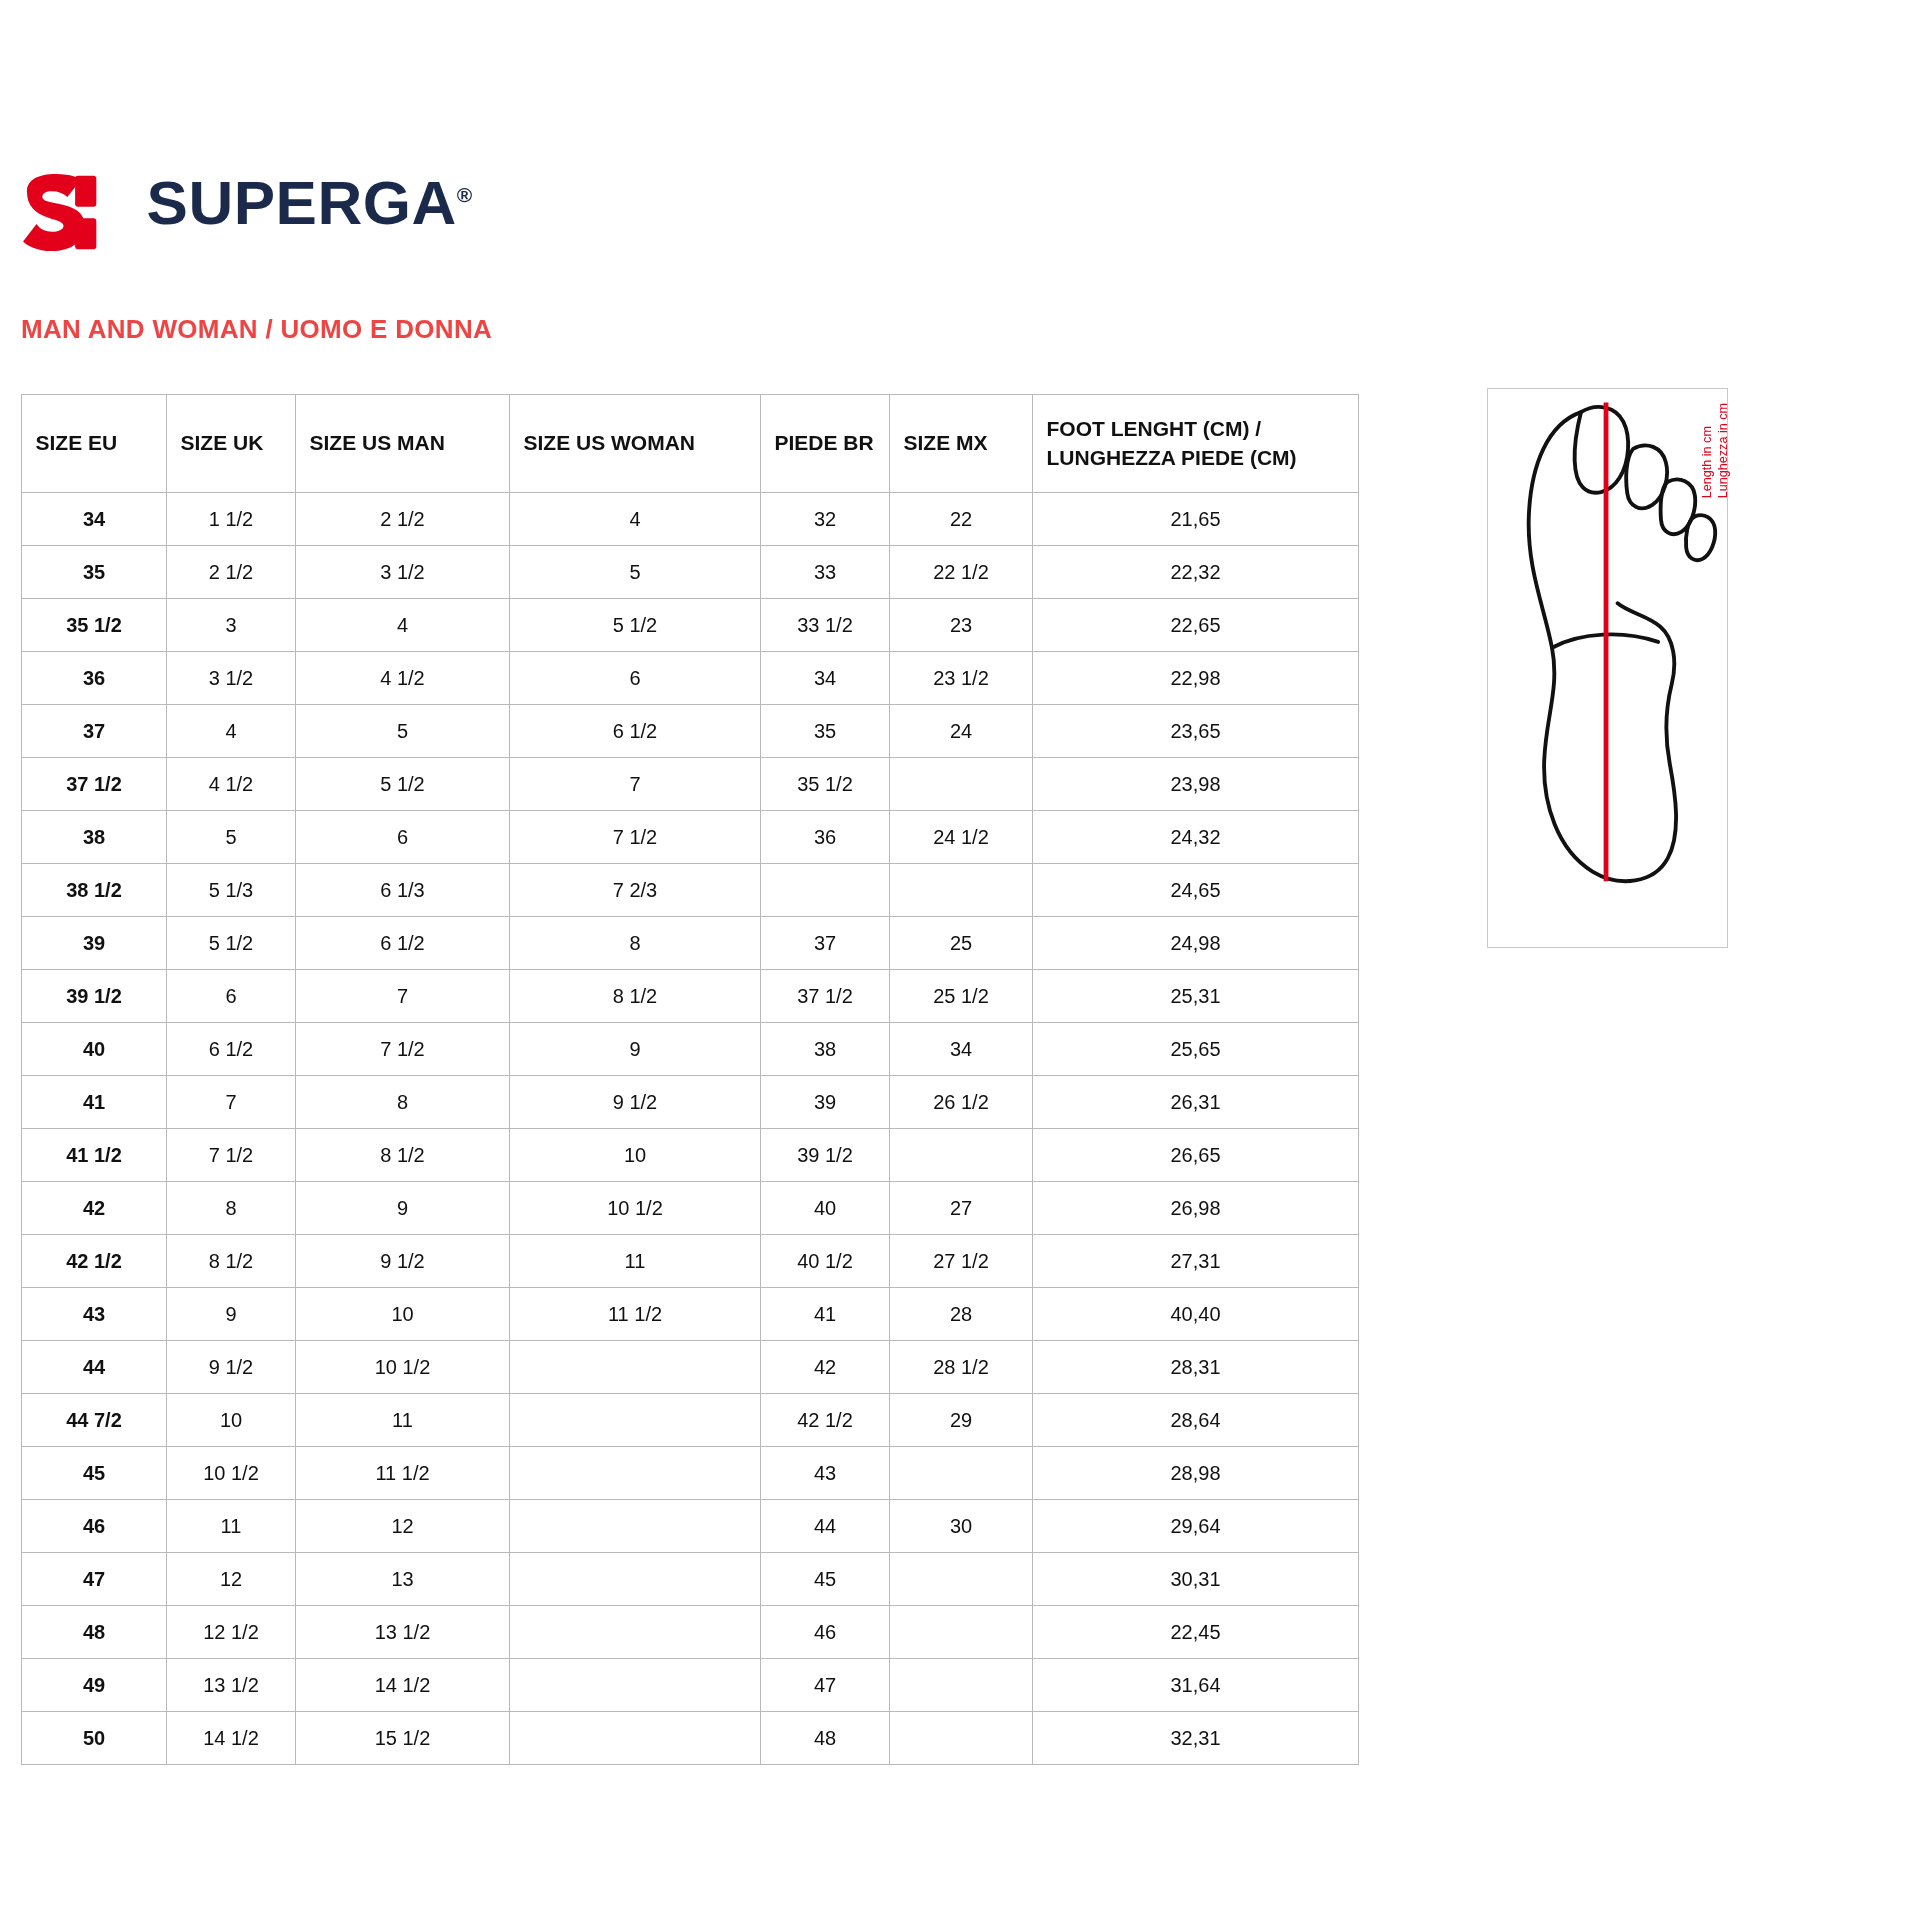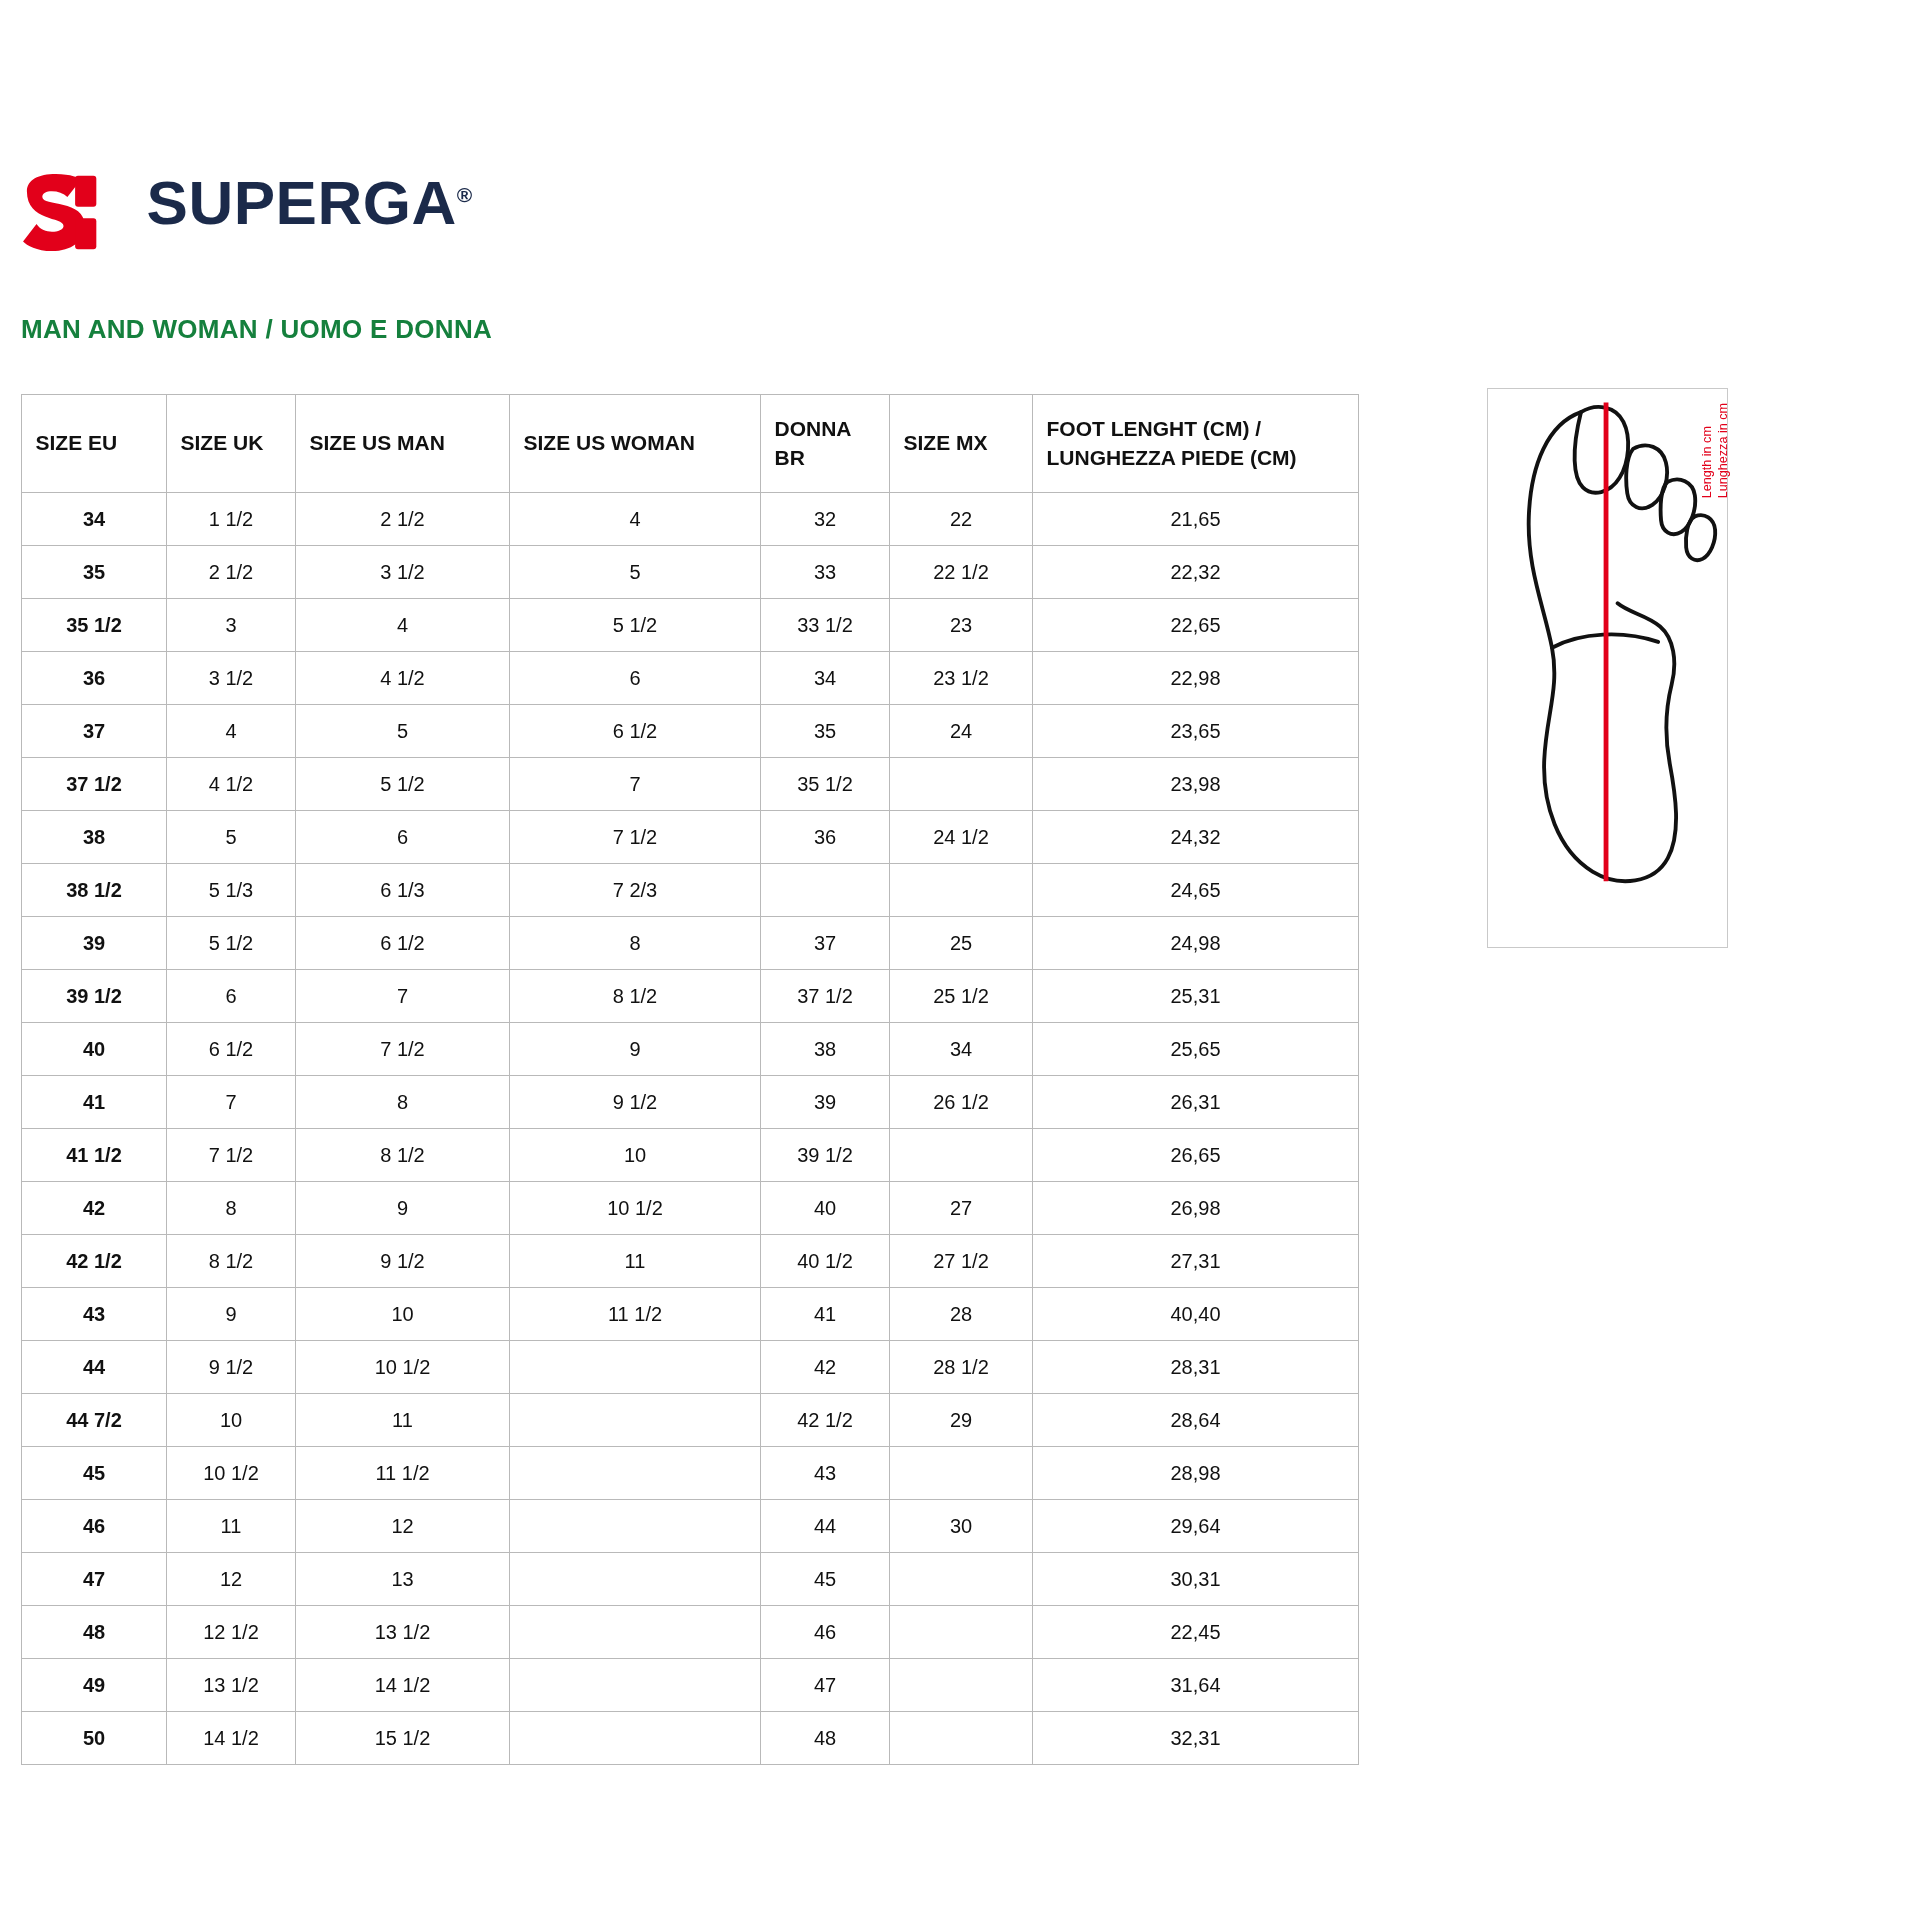--- a/index.html
+++ b/index.html
@@ -48,21 +48,21 @@
     font-weight: bold;
   }
 
   
   .doc-title {
     position: absolute;
     left: 21px;
     top: 314px;
     font-size: 26px;
     font-weight: bold;
-    color: #15803d;
+    color: #ef4444;
     letter-spacing: 0.3px;
   }
 
   
   .table-wrap {
     position: absolute;
     left: 21px;
     top: 394px;
     width: 1338px;
   }
@@ -161,21 +161,21 @@
           <col class="c-br">
           <col class="c-mx">
           <col class="c-foot">
       </colgroup>
       <thead>
         <tr>
           <th>SIZE EU</th>
           <th>SIZE UK</th>
           <th>SIZE US MAN</th>
           <th>SIZE US WOMAN</th>
-          <th>DONNA BR</th>
+          <th>PIEDE BR</th>
           <th>SIZE MX</th>
           <th>
             <div>FOOT LENGHT (CM) /</div>
             <div>LUNGHEZZA PIEDE (CM)</div>
           </th>
         </tr>
       </thead>
       <tbody id="table-body">
           <tr>
             <td class="eu">34</td>

